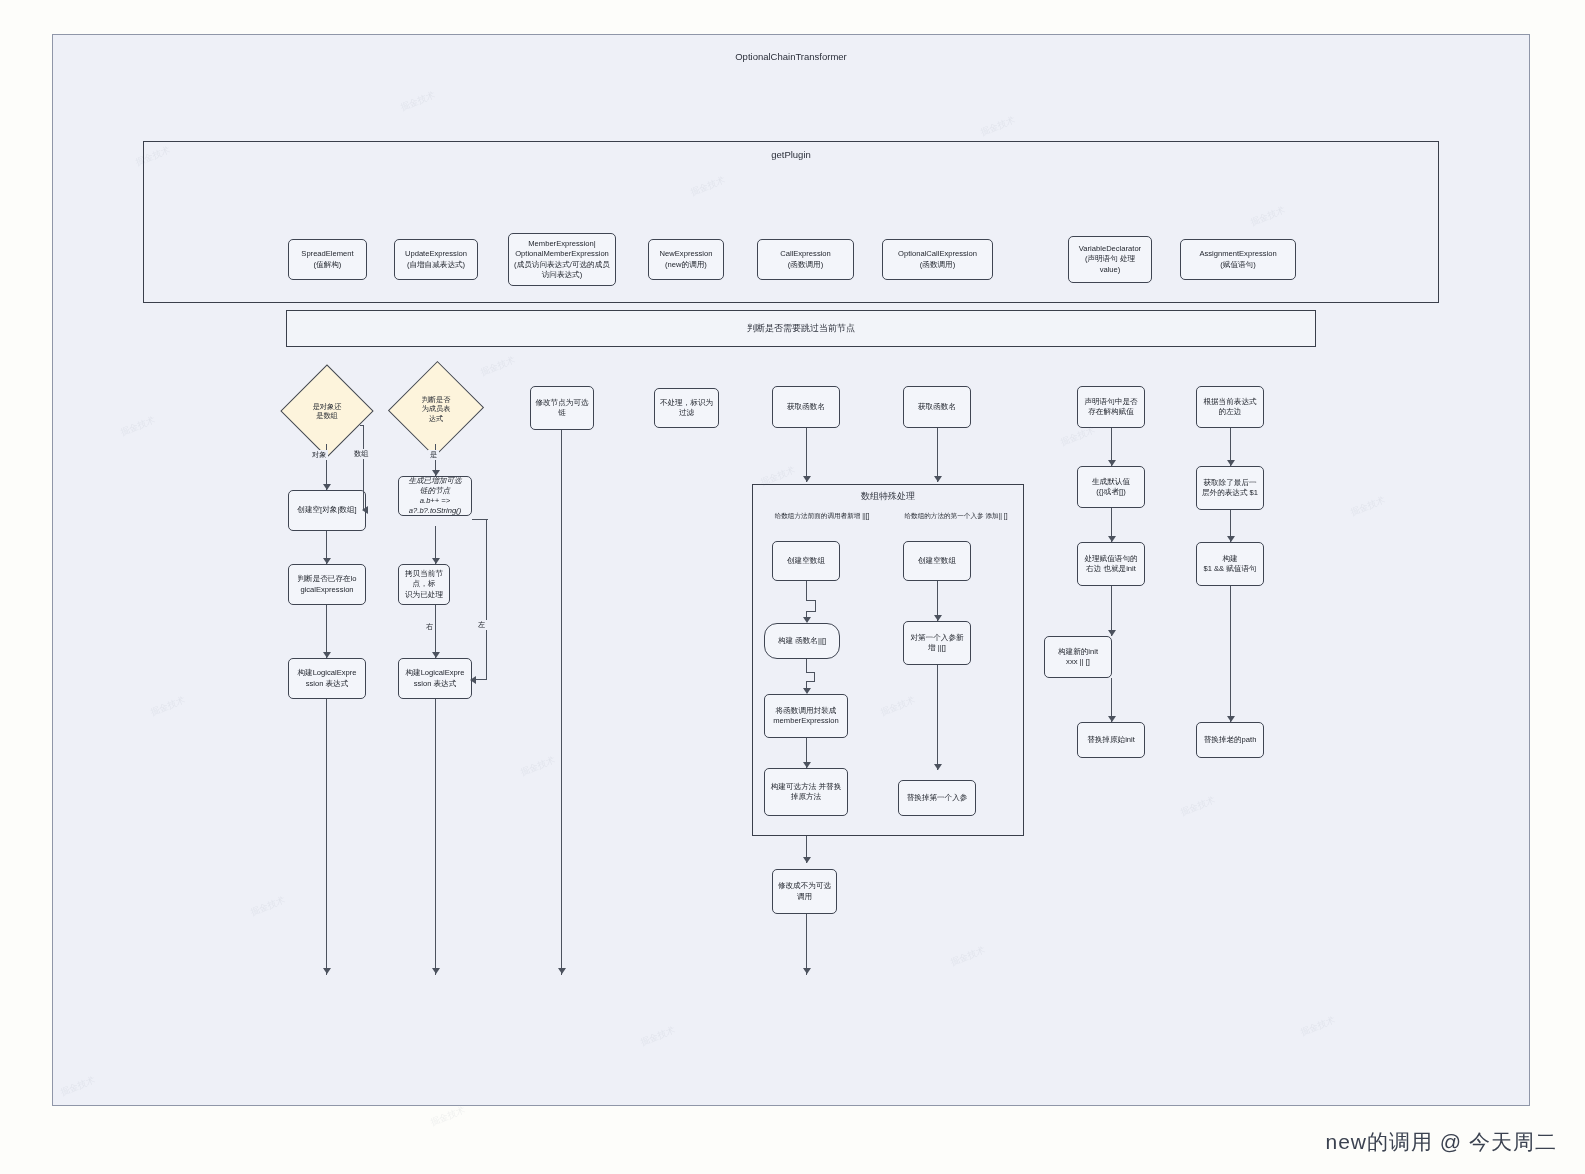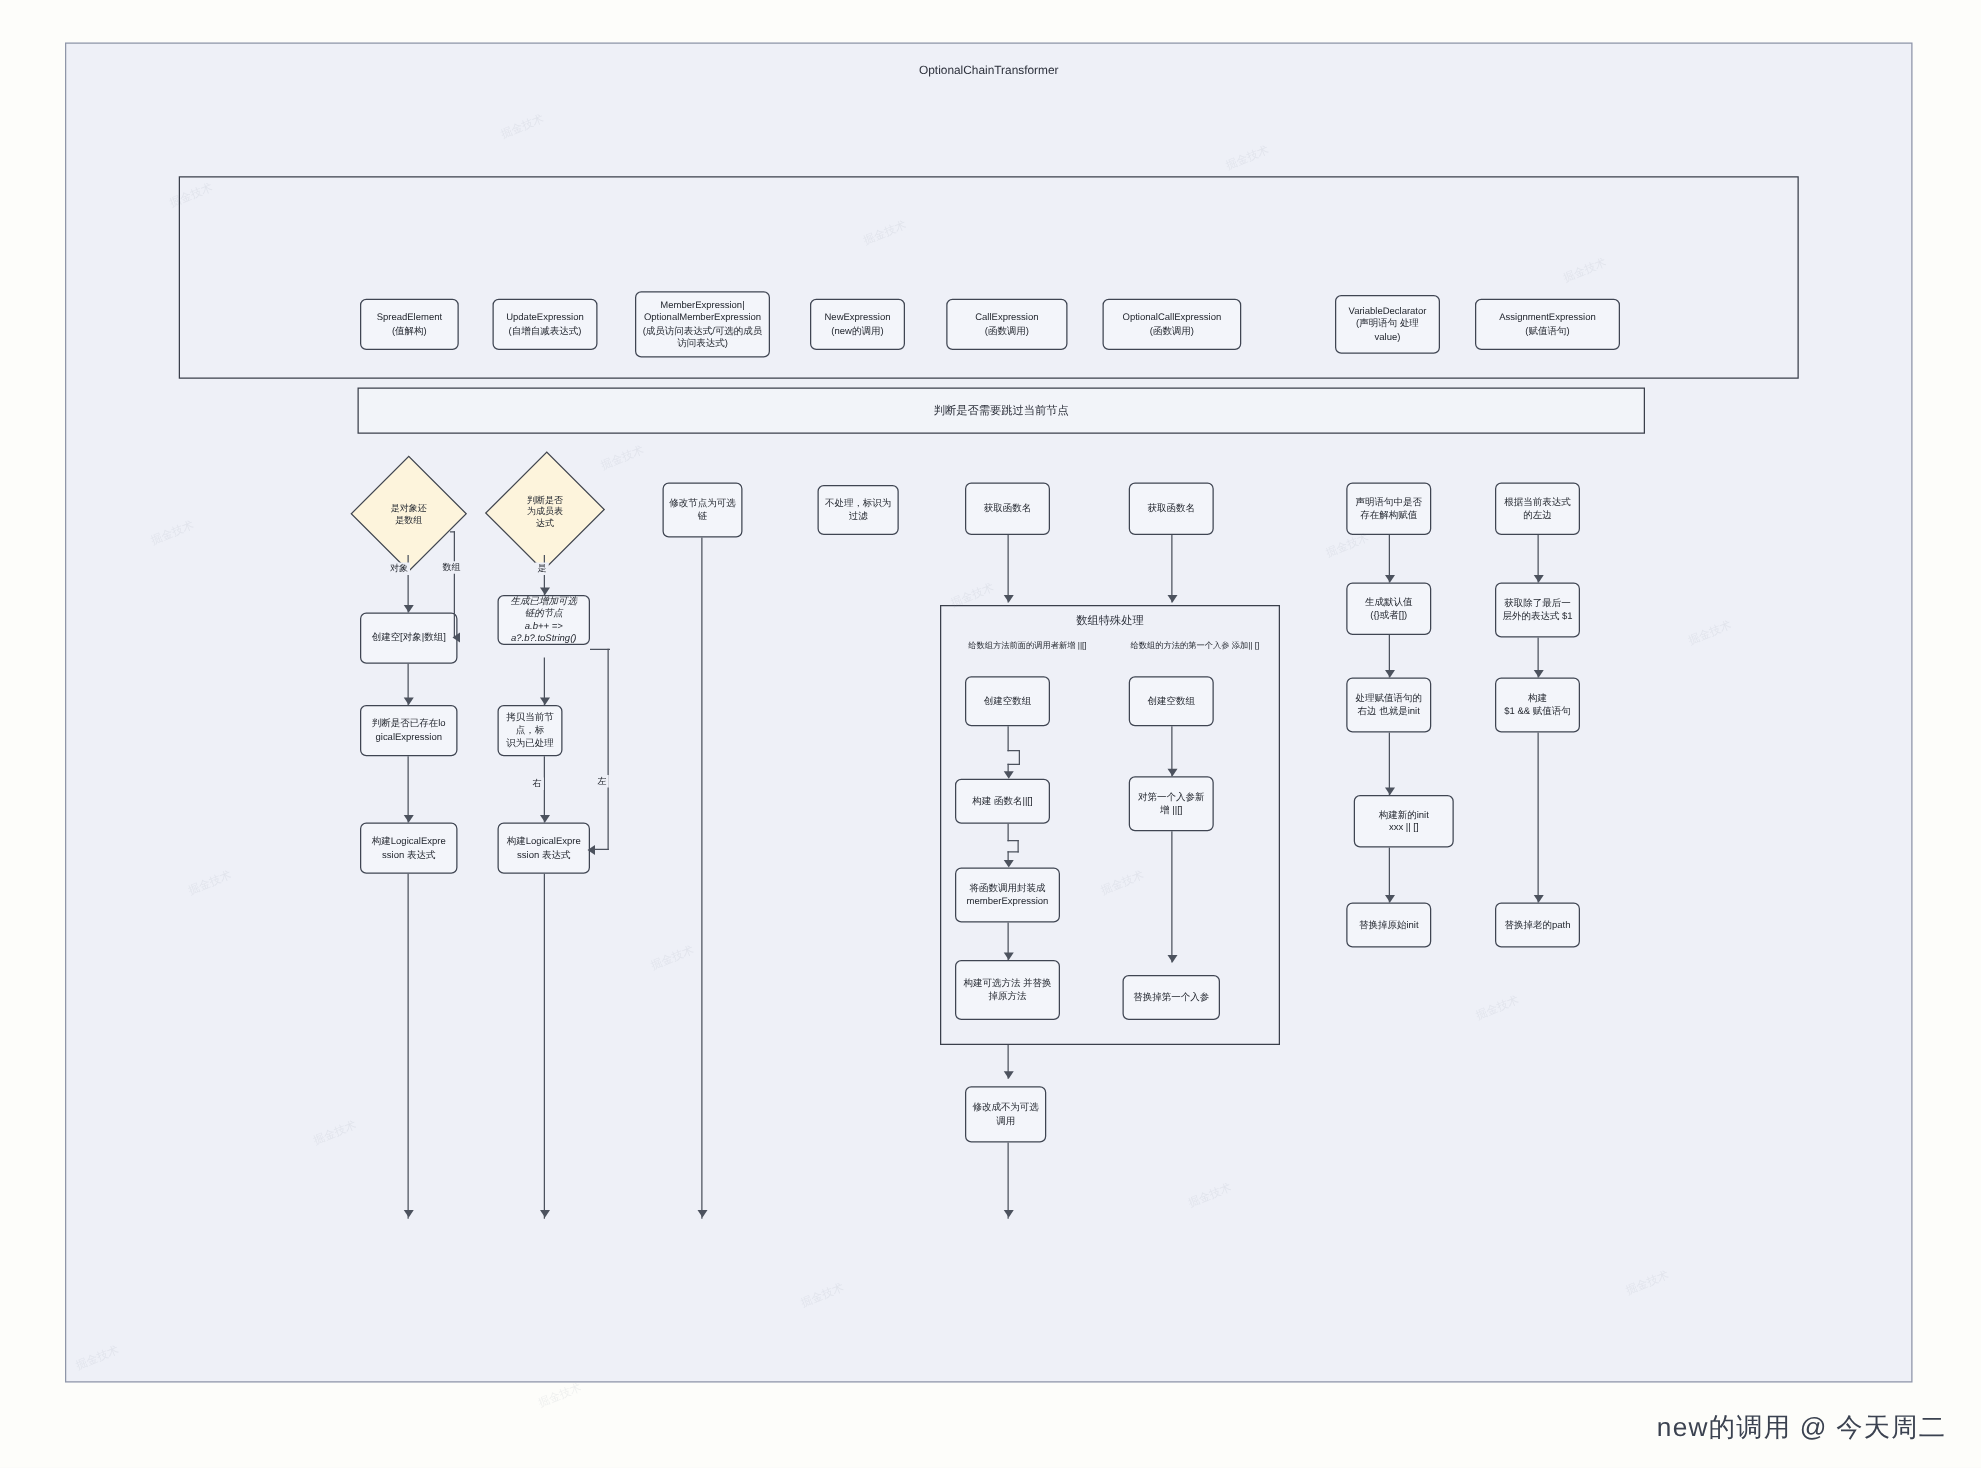--- a/index.html
+++ b/index.html
@@ -48,20 +48,21 @@
 </style>
 </head>
 <body>
 
 <div id="canvas">
 
   <div class="frame" style="left:52px;top:34px;width:1478px;height:1072px;"></div>
   <div class="frame-title" style="left:52px;top:51px;width:1478px;">OptionalChainTransformer</div>
 
   <div class="frame" style="left:143px;top:141px;width:1296px;height:162px;border-color:#3a3f4b;"></div>
+  <div class="frame-title" style="left:143px;top:149px;width:1296px;">getPlugin</div>
 
   <div class="node" style="left:288px;top:239px;width:79px;height:41px;">SpreadElement<br>(值解构)</div>
   <div class="node" style="left:394px;top:239px;width:84px;height:41px;">UpdateExpression<br>(自增自减表达式)</div>
   <div class="node" style="left:508px;top:233px;width:108px;height:53px;">MemberExpression|<br>OptionalMemberExpression<br>(成员访问表达式/可选的成员<br>访问表达式)</div>
   <div class="node" style="left:648px;top:239px;width:76px;height:41px;">NewExpression<br>(new的调用)</div>
   <div class="node" style="left:757px;top:239px;width:97px;height:41px;">CallExpression<br>(函数调用)</div>
   <div class="node" style="left:882px;top:239px;width:111px;height:41px;">OptionalCallExpression<br>(函数调用)</div>
   <div class="node" style="left:1068px;top:236px;width:84px;height:47px;">VariableDeclarator<br>(声明语句 处理<br>value)</div>
   <div class="node" style="left:1180px;top:239px;width:116px;height:41px;">AssignmentExpression<br>(赋值语句)</div>
 
@@ -136,21 +137,21 @@
   <div style="position:absolute;left:752px;top:512px;width:140px;text-align:center;font-size:6.6px;color:#23272f;">给数组方法前面的调用者新增 ||[]</div>
   <div style="position:absolute;left:886px;top:512px;width:140px;text-align:center;font-size:6.6px;color:#23272f;">给数组的方法的第一个入参 添加|| []</div>
 
   <div class="node" style="left:772px;top:541px;width:68px;height:40px;">创建空数组</div>
   <div class="ln vl" style="left:806px;top:581px;height:20px;"></div>
   <div class="ln hl" style="left:806px;top:600px;width:10px;"></div>
   <div class="ln vl" style="left:815px;top:600px;height:12px;"></div>
   <div class="ln hl" style="left:806px;top:611px;width:10px;"></div>
   <div class="ln vl" style="left:806px;top:611px;height:9px;"></div>
   <div class="arrow" style="left:802.5px;top:617px;"></div>
-  <div class="node" style="left:764px;top:623px;width:76px;height:36px;">构建 函数名||[]</div>
+  <div class="node" style="left:764px;top:623px;width:76px;height:36px;border-radius:13px;">构建 函数名||[]</div>
   <div class="ln vl" style="left:806px;top:659px;height:14px;"></div>
   <div class="ln hl" style="left:806px;top:672px;width:9px;"></div>
   <div class="ln vl" style="left:814px;top:672px;height:10px;"></div>
   <div class="ln hl" style="left:806px;top:681px;width:9px;"></div>
   <div class="ln vl" style="left:806px;top:681px;height:10px;"></div>
   <div class="arrow" style="left:802.5px;top:688px;"></div>
   <div class="node" style="left:764px;top:694px;width:84px;height:44px;">将函数调用封装成<br>memberExpression</div>
   <div class="ln vl" style="left:806px;top:738px;height:30px;"></div>
   <div class="arrow" style="left:802.5px;top:762px;"></div>
   <div class="node" style="left:764px;top:768px;width:84px;height:48px;">构建可选方法 并替换<br>掉原方法</div>
@@ -171,21 +172,21 @@
 
   <div class="node" style="left:1077px;top:386px;width:68px;height:42px;">声明语句中是否<br>存在解构赋值</div>
   <div class="ln vl" style="left:1111px;top:428px;height:38px;"></div>
   <div class="arrow" style="left:1107.5px;top:460px;"></div>
   <div class="node" style="left:1077px;top:466px;width:68px;height:42px;">生成默认值<br>({}或者[])</div>
   <div class="ln vl" style="left:1111px;top:508px;height:34px;"></div>
   <div class="arrow" style="left:1107.5px;top:536px;"></div>
   <div class="node" style="left:1077px;top:542px;width:68px;height:44px;">处理赋值语句的<br>右边 也就是init</div>
   <div class="ln vl" style="left:1111px;top:586px;height:50px;"></div>
   <div class="arrow" style="left:1107.5px;top:630px;"></div>
-  <div class="node" style="left:1044px;top:636px;width:80px;height:42px;margin-left:39px;">构建新的init<br>xxx || []</div>
+  <div class="node" style="left:1044px;top:636px;width:68px;height:42px;">构建新的init<br>xxx || []</div>
   <div class="ln vl" style="left:1111px;top:678px;height:44px;"></div>
   <div class="arrow" style="left:1107.5px;top:716px;"></div>
   <div class="node" style="left:1077px;top:722px;width:68px;height:36px;">替换掉原始init</div>
 
   <div class="node" style="left:1196px;top:386px;width:68px;height:42px;">根据当前表达式<br>的左边</div>
   <div class="ln vl" style="left:1230px;top:428px;height:38px;"></div>
   <div class="arrow" style="left:1226.5px;top:460px;"></div>
   <div class="node" style="left:1196px;top:466px;width:68px;height:44px;">获取除了最后一<br>层外的表达式 $1</div>
   <div class="ln vl" style="left:1230px;top:510px;height:32px;"></div>
   <div class="arrow" style="left:1226.5px;top:536px;"></div>

